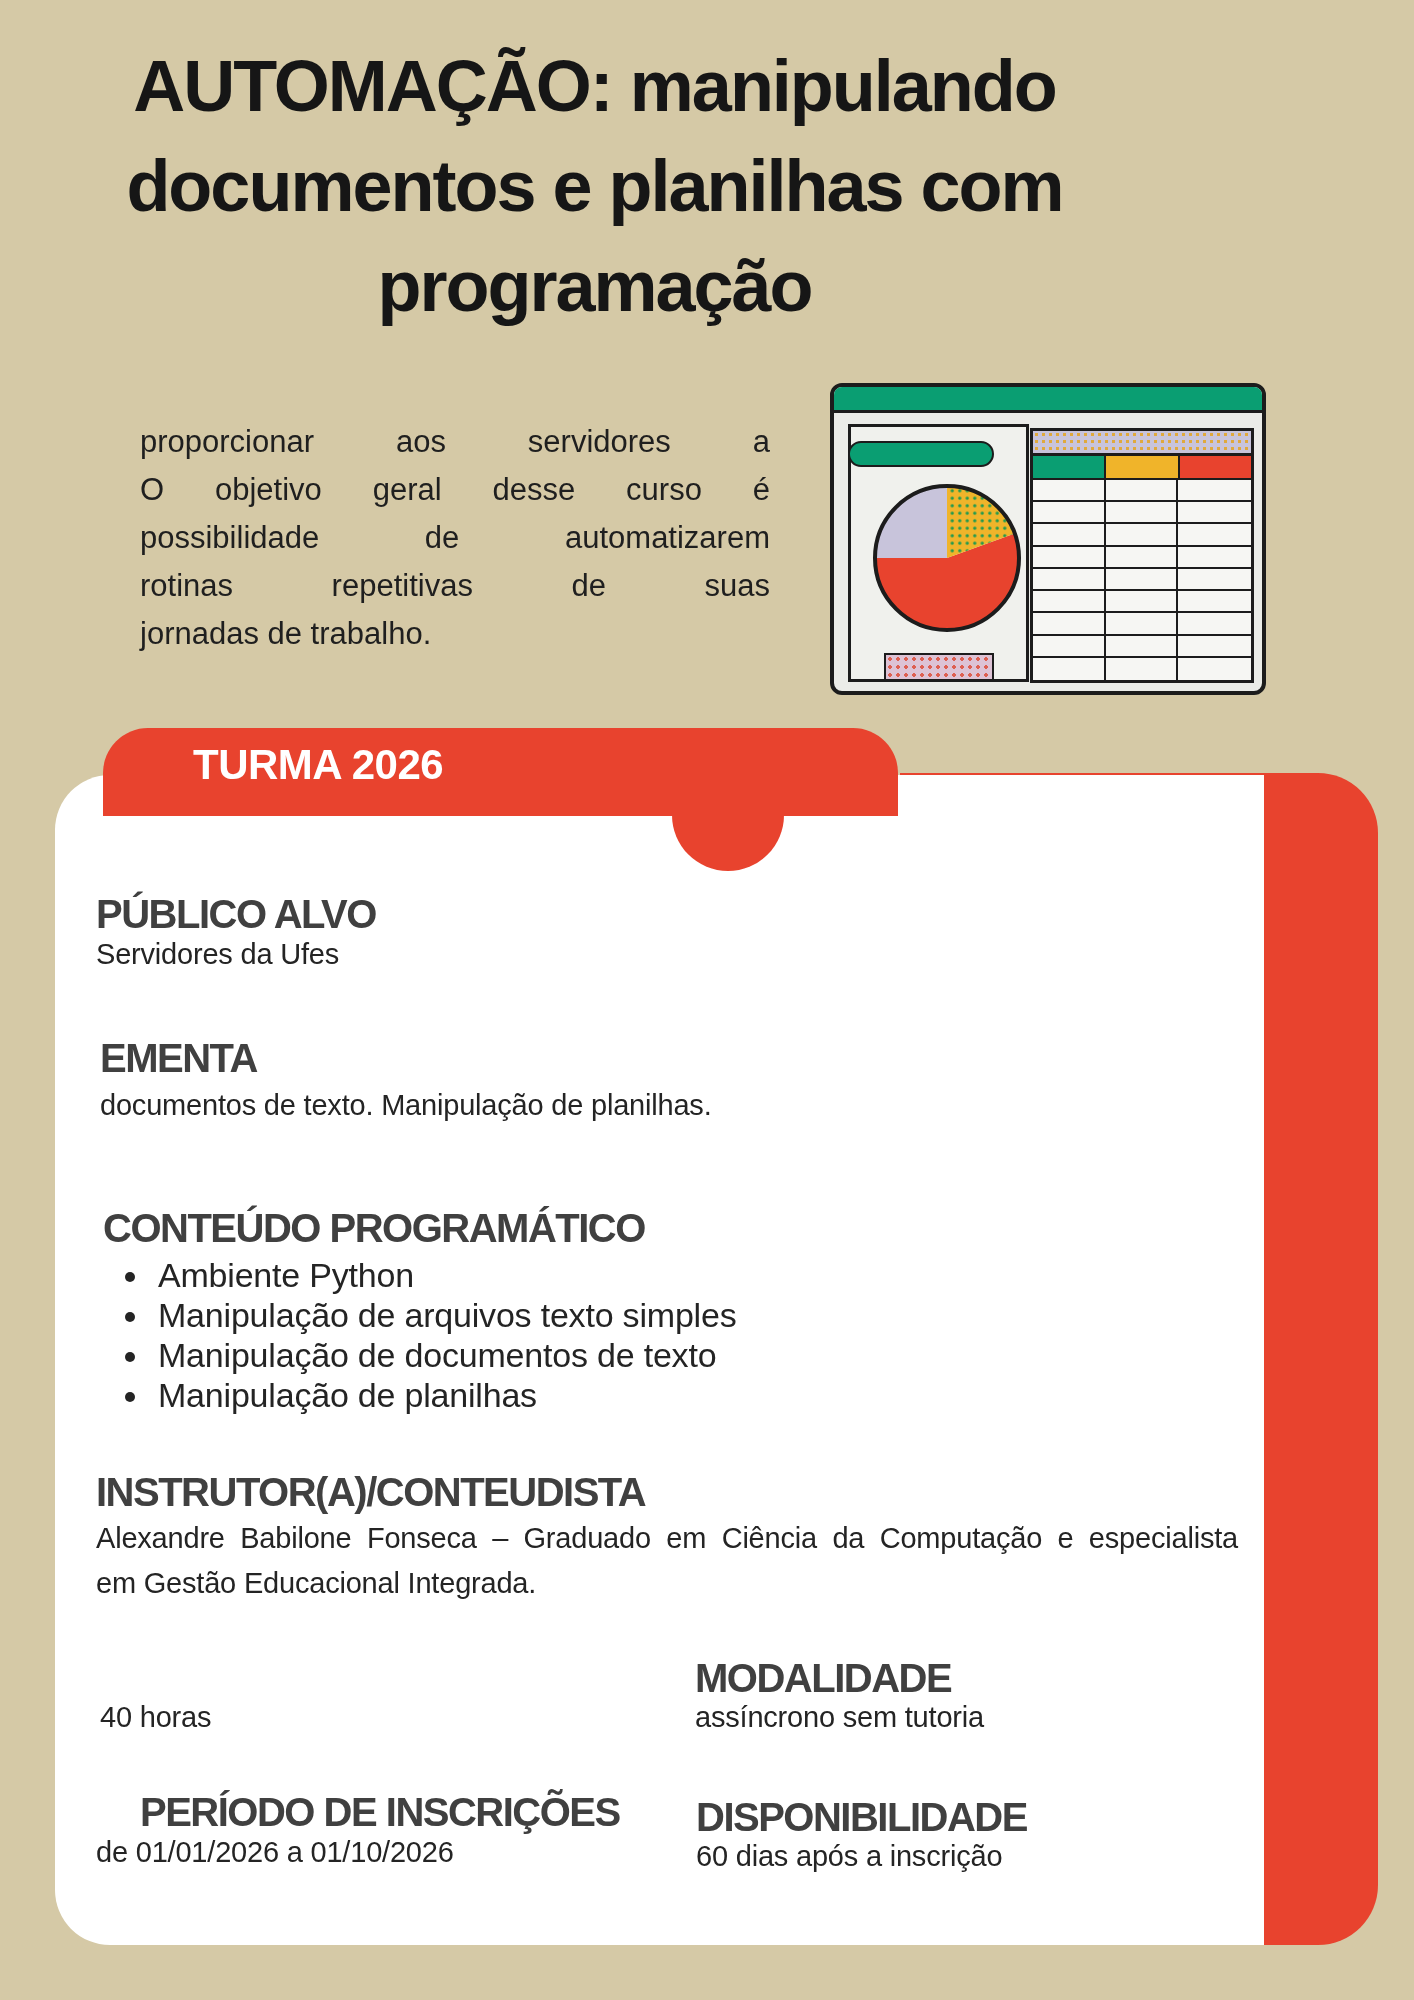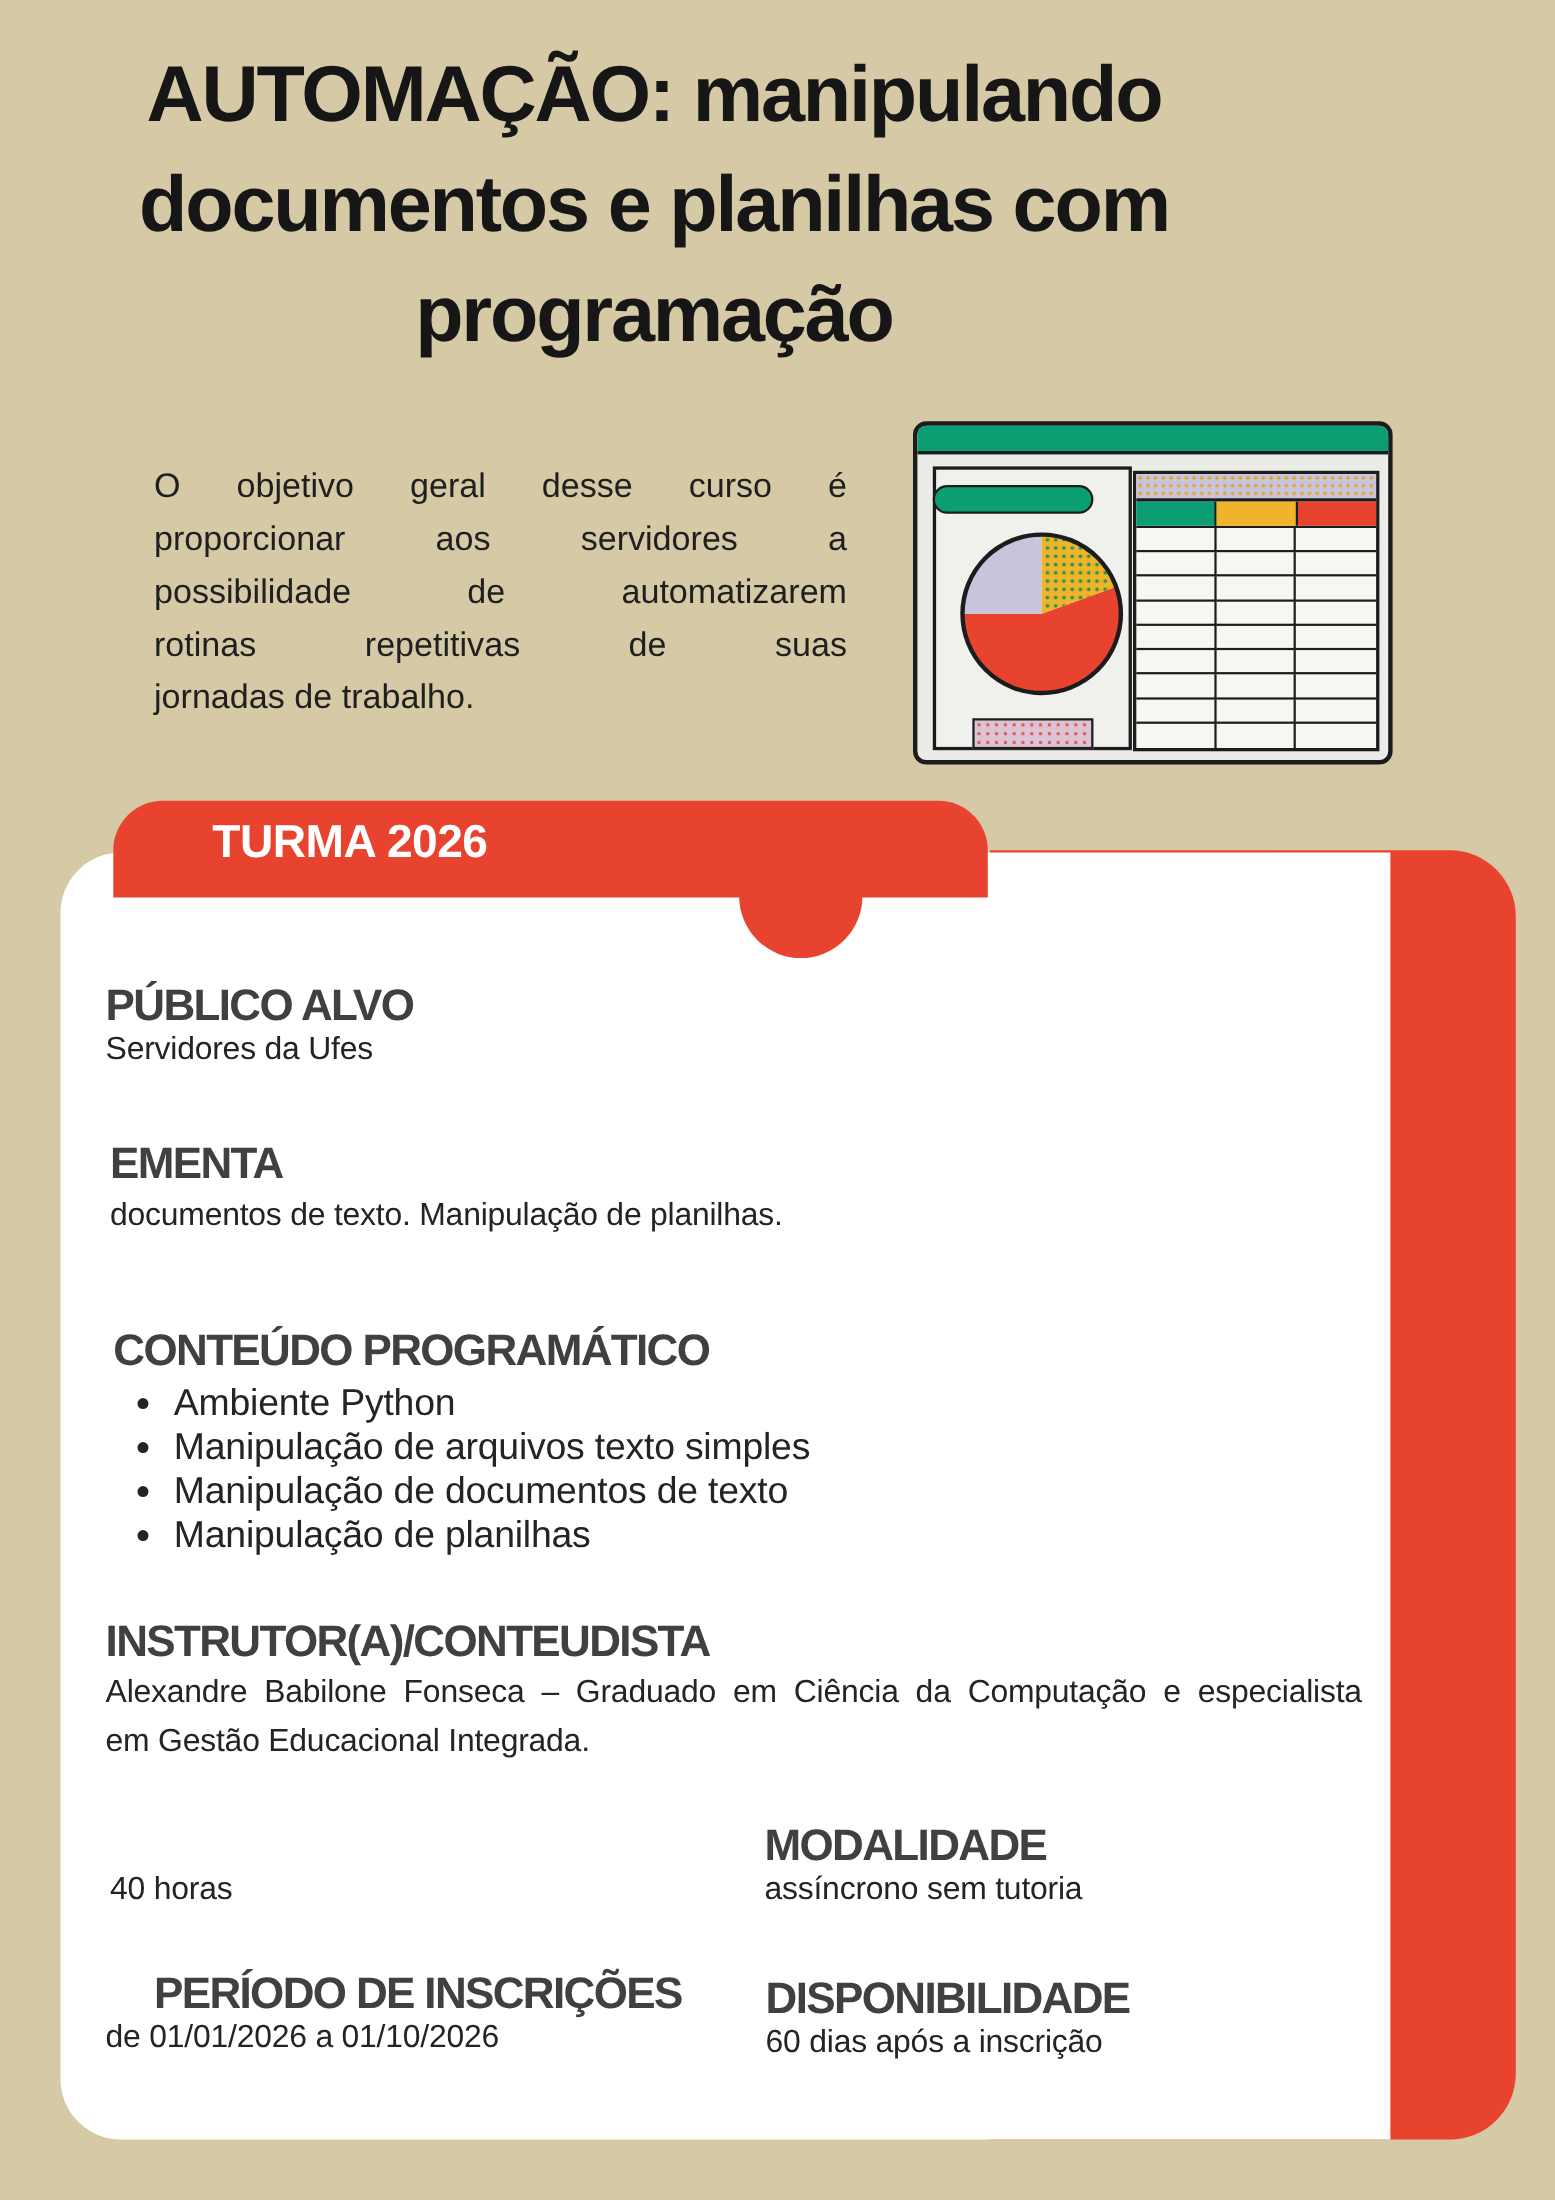--- a/index.html
+++ b/index.html
@@ -110,22 +110,22 @@
 </head>
 <body>
 
 <h1 class="title">
   <div>AUTOMAÇÃO: manipulando</div>
   <div>documentos e planilhas com</div>
   <div>programação</div>
 </h1>
 
 <div class="intro">
+  <div class="intro-line">proporcionar aos servidores a</div>
   <div class="intro-line">O objetivo geral desse curso é</div>
-  <div class="intro-line">proporcionar aos servidores a</div>
   <div class="intro-line">possibilidade de automatizarem</div>
   <div class="intro-line">rotinas repetitivas de suas</div>
   <div class="intro-line">jornadas de trabalho.</div>
 </div>
 
 <div class="illus">
   <div class="win">
     <div class="titlebar"></div>
 
     <div class="panel">

